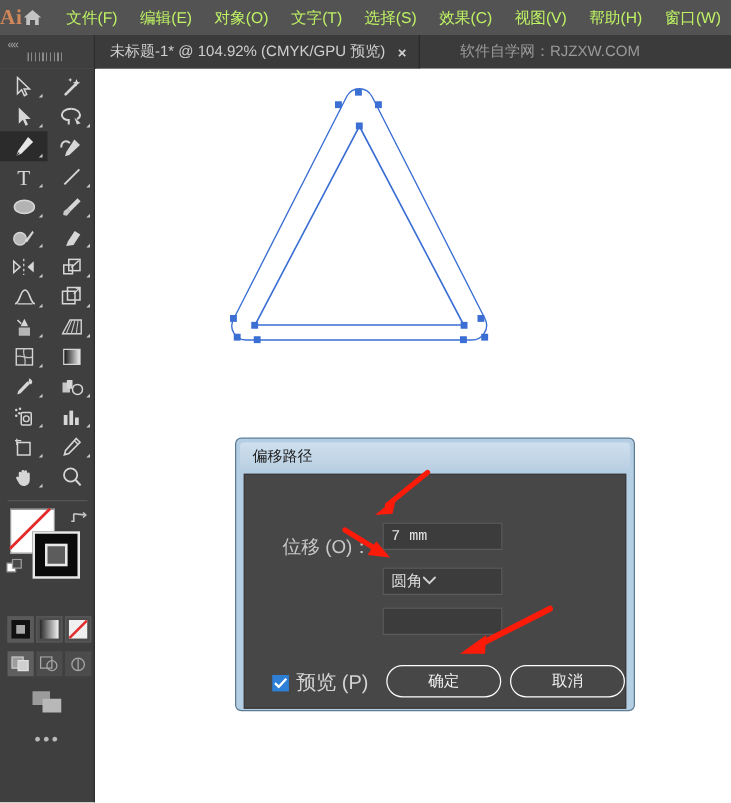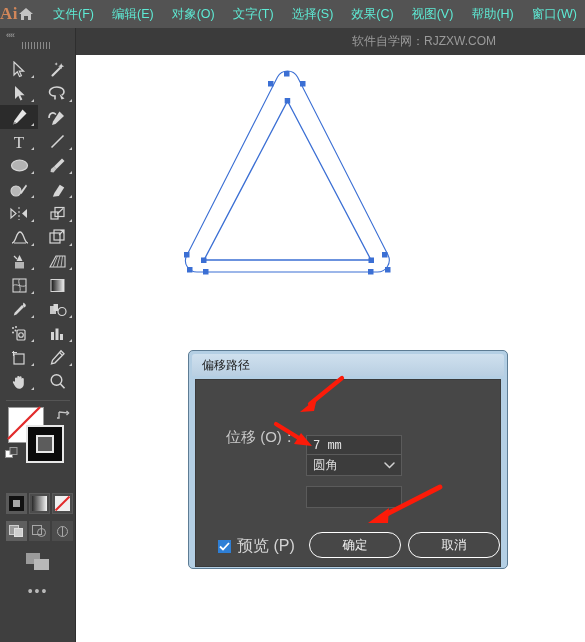--- a/index.html
+++ b/index.html
@@ -18,21 +18,21 @@
   }
   .ai-logo {
     width: 38px; height: 28px; display: flex; align-items: center; justify-content: center;
     color: #d2875a; font-size: 17px; font-weight: bold; letter-spacing: .5px;
     font-family: "Liberation Serif", serif;
   }
   .home-icon { width: 30px; height: 28px; display: flex; align-items: center; justify-content: center; }
   .menu-div { width: 1px; height: 18px; background: #6e6e6e; margin: 0 6px 0 4px; }
   .menu-items { display: flex; align-items: center; gap: 0px; }
   .menu-item {
-    color: #5eead4; font-size: 12.5px; padding: 4px 9px; white-space: nowrap; cursor: default;
+    color: #bef264; font-size: 12.5px; padding: 4px 9px; white-space: nowrap; cursor: default;
   }
 
   
   .tabbar {
     position: absolute; left: 0; top: 28px; width: 585px; height: 27px;
     background: #3b3b3b;
   }
   .panel-collapse {
     position: absolute; left: 0; top: 0; width: 76px; height: 27px;
     background: #3f3f3f; border-right: 1px solid #2e2e2e;
@@ -45,21 +45,21 @@
     background: repeating-linear-gradient(to right, #8a8a8a 0 1px, transparent 1px 3px);
   }
   .doc-tab {
     position: absolute; left: 76px; top: 0; height: 27px; padding: 0 10px 0 12px;
     background: #3b3b3b; border-right: 1px solid #2b2b2b;
     display: flex; align-items: center; gap: 10px;
   }
   .doc-tab-title { color: #cfcfcf; font-size: 12px; white-space: nowrap; }
   .doc-tab-close { color: #cfcfcf; font-size: 12px; font-weight: bold; cursor: pointer; }
   .watermark {
-    position: absolute; left: 352px; top: 0; height: 27px; display: flex; align-items: center;
+    position: absolute; left: 368px; top: 0; height: 27px; display: flex; align-items: center;
     color: #9a9a9a; font-size: 12px; white-space: nowrap;
   }
 
   
   .toolbar {
     position: absolute; left: 0; top: 55px; width: 76px; height: 587px;
     background: #3f3f3f; border-right: 1px solid #2e2e2e;
   }
   .tool-grid { position: absolute; left: 0; top: 2px; width: 76px; }
   .tool-row { display: flex; }
@@ -141,21 +141,21 @@
     position: absolute; color: #c9c9c9; font-size: 15px; white-space: nowrap;
   }
   .text-input {
     position: absolute; background: #3c3c3c; border: 1px solid #5b5b5b;
     color: #e3e3e3; font-size: 12px; padding: 0 6px; display: flex; align-items: center;
     font-family: "Liberation Mono", monospace;
   }
   .select-box {
     position: absolute; background: #3c3c3c; border: 1px solid #5b5b5b;
     color: #dcdcdc; font-size: 12.5px; padding: 0 6px; display: flex;
-    align-items: center; justify-content: space-between; cursor: pointer;
+    align-items: center; cursor: pointer;
   }
   .chev { color: #cfcfcf; font-size: 10px; }
   .blank-input {
     position: absolute; background: #3c3c3c; border: 1px solid #5b5b5b;
   }
   .check-wrap { position: absolute; display: flex; align-items: center; gap: 6px; cursor: pointer; }
   .checkbox {
     width: 13px; height: 13px; background: #2e7fd6; border: 1px solid #2e7fd6;
     display: flex; align-items: center; justify-content: center;
   }
@@ -193,20 +193,24 @@
       <div class="menu-item">帮助(H)</div>
       <div class="menu-item">窗口(W)</div>
     </div>
   </div>
 
   <div class="tabbar">
     <div class="panel-collapse">
       <div class="collapse-arrows">««</div>
       <div class="tool-grip"></div>
     </div>
+    <div class="doc-tab">
+      <span class="doc-tab-title">未标题-1* @ 104.92% (CMYK/GPU 预览)</span>
+      <span class="doc-tab-close">×</span>
+    </div>
     <div class="watermark">软件自学网：RJZXW.COM</div>
   </div>
 
   <div class="toolbar">
     <div class="tool-grid">
 
       <div class="tool-row">
         <div class="tool-cell">
           <svg width="15" height="17" viewBox="0 0 15 17">
               <path d="M2 1 L2 14 L5.3 10.8 L7.5 15.5 L9.4 14.6 L7.3 10.2 L11.6 10.2 Z" fill="none" stroke="#d6d6d6" stroke-width="1.2"></path>
@@ -566,21 +570,21 @@
   </div>
 
   <div class="dialog-frame">
     <div class="dialog-titlebar">
       <span class="dialog-title">偏移路径</span>
     </div>
     <div class="dialog-body">
 
       <span class="field-label" style="left: 30px; top: 48px;">位移 (O)：</span>
 
-      <div class="text-input" style="left: 110px; top: 55px; width: 96px; height: 22px;" placeholder="0 mm">7 mm</div>
+      <div class="text-input" style="left: 110px; top: 38px; width: 96px; height: 22px;" placeholder="0 mm">7 mm</div>
 
       <div class="select-box" style="left: 110px; top: 74px; width: 96px; height: 22px;">
         <span>圆角</span>
         <span class="chev">
           <svg width="11" height="8" viewBox="0 0 11 8">
               <path d="M1 2 L5.5 6.5 L10 2" fill="none" stroke="#d2d2d2" stroke-width="1.5" stroke-linecap="round"></path>
             </svg>
         </span>
       </div>
 

